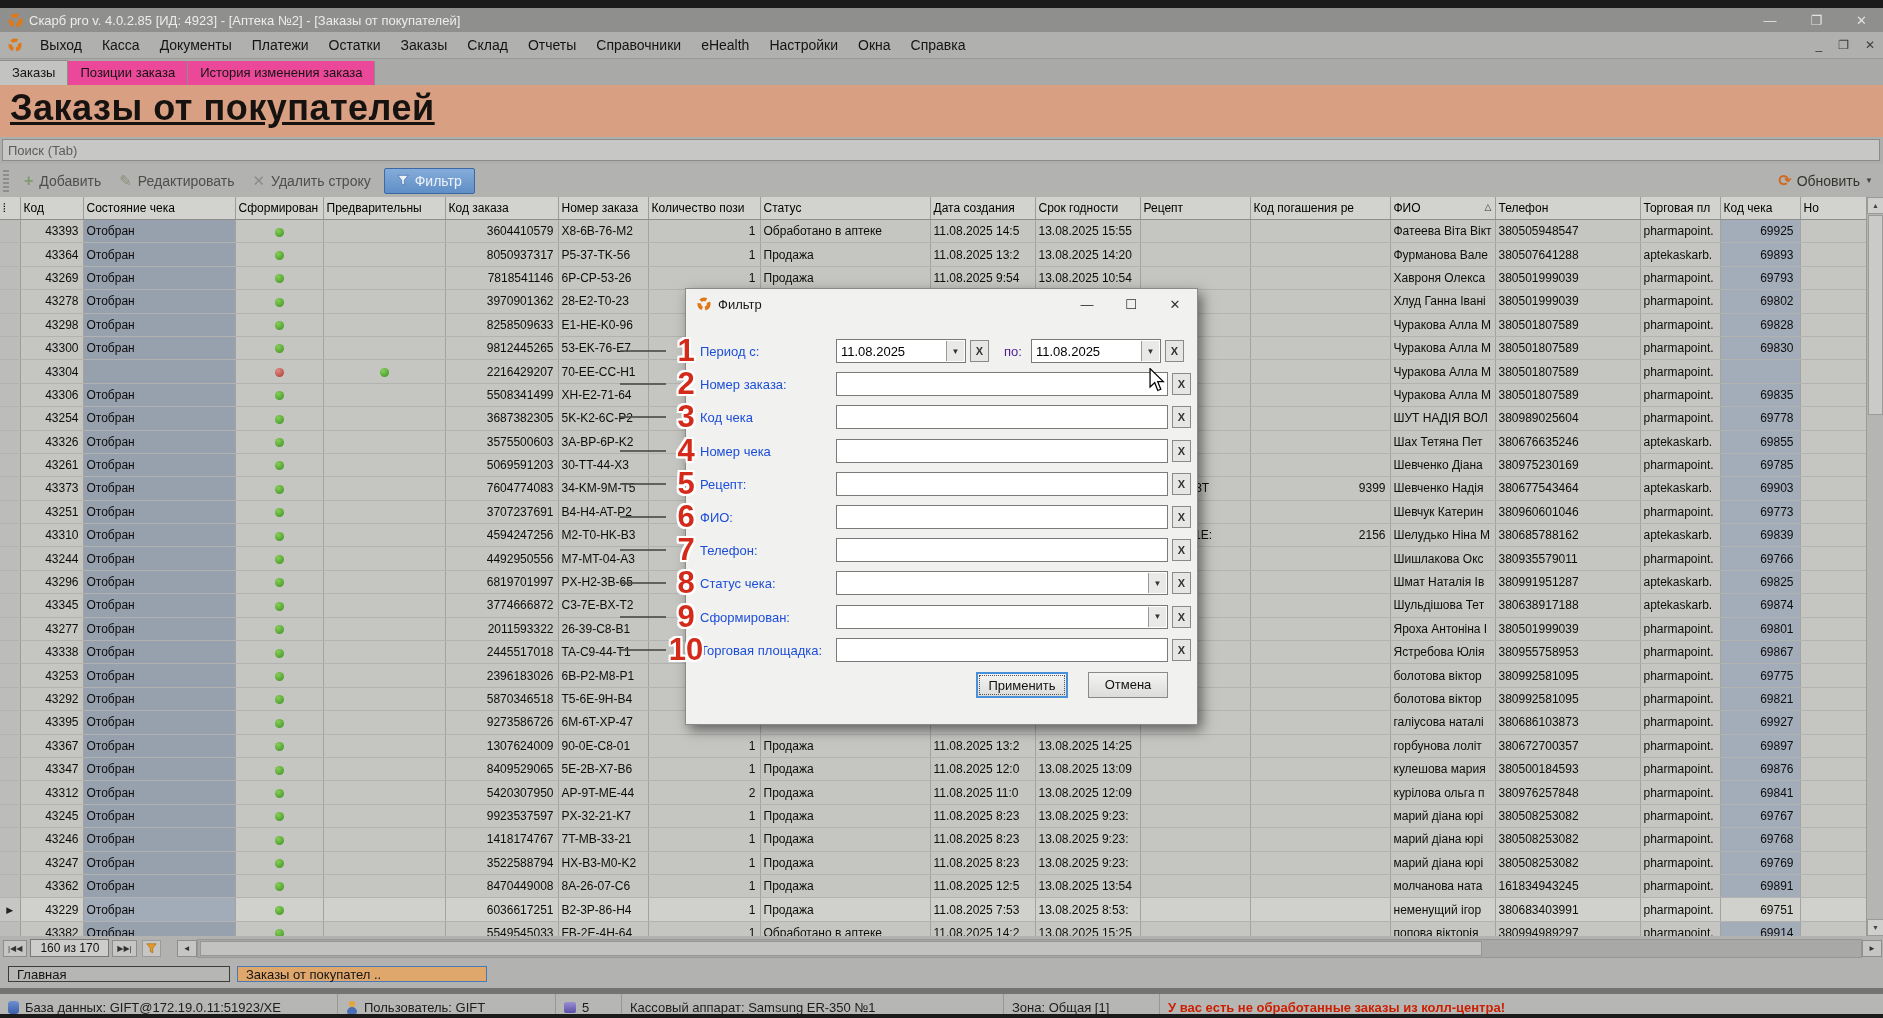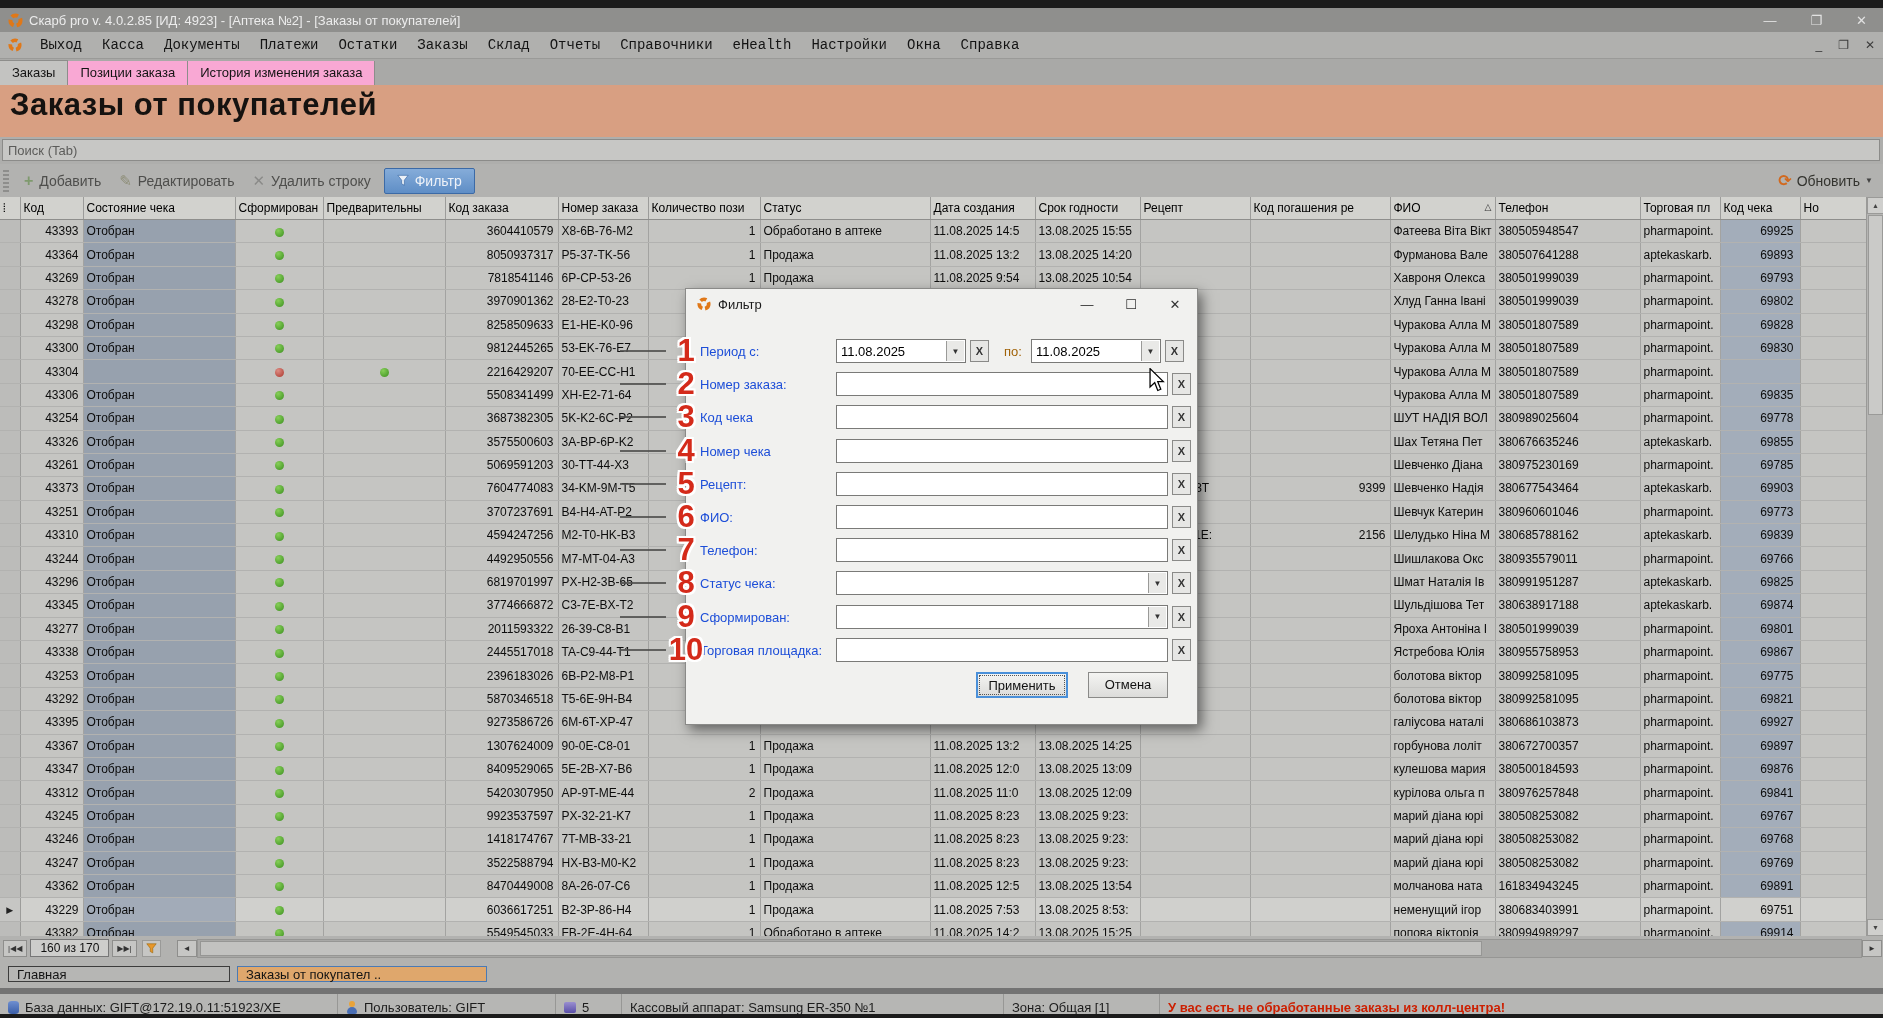--- a/index.html
+++ b/index.html
@@ -16,25 +16,25 @@
   .win-controls span{cursor:default;}
 
   .menubar{position:absolute;left:0;top:32px;width:100%;height:26px;background:#b0b0ae;
     display:flex;align-items:center;font-size:14px;color:#141414;border-bottom:1px solid #9a9a98;}
   .menubar .logo{margin:0 8px 0 8px;}
   .menu-item{padding:3px 10px;cursor:default;}
   .mdi-controls{position:absolute;right:8px;top:0;height:26px;display:flex;gap:16px;align-items:center;
     color:#3c3c3c;font-size:12px;}
 
   .tabbar{position:absolute;left:0;top:59px;width:100%;height:26px;background:#a9a9a7;display:flex;align-items:flex-end;}
-  .tab{padding:4px 12px 5px 12px;font-size:13px;color:#141414;background:#f9a8d4;border-right:1px solid #8d8d8b;cursor:default;}
+  .tab{padding:4px 12px 5px 12px;font-size:13px;color:#141414;background:#ec4899;border-right:1px solid #8d8d8b;cursor:default;}
   .tab.active{background:#c3c3c1;border-top:1px solid #8d8d8b;}
 
   .titleband{position:absolute;left:0;top:85px;width:100%;height:52px;background:var(--title-band,#d89f82);}
-  .titleband h1{margin:2px 0 7px 10px;font-size:31px;font-weight:bold;color:#151210;letter-spacing:.5px;}
+  .titleband h1{margin:2px 0 7px 10px;font-size:36px;font-weight:bold;color:#151210;letter-spacing:.5px;text-decoration:underline;}
 
   .searchbar{position:absolute;left:2px;top:139px;width:1878px;height:22px;background:#c7c7c5;
     border:1px solid #8b8b89;display:flex;align-items:center;font-size:13px;color:#5c5c5a;padding-left:5px;box-sizing:border-box;}
 
   .toolbar{position:absolute;left:0;top:164px;width:100%;height:33px;background:#b2b2b0;display:flex;align-items:center;}
   .tb-handle{width:6px;height:22px;margin:0 6px 0 3px;background:repeating-linear-gradient(#8e8e8c 0 2px,transparent 2px 4px);}
   .tb-btn{display:flex;align-items:center;gap:6px;font-size:14px;color:#4e4e4c;padding:4px 9px;cursor:default;}
   .tb-btn .g{font-weight:bold;}
   .tb-btn.filter{background:linear-gradient(#85acd9,#5f8ec6);border:1px solid #3c6aa6;border-radius:2px;
     color:#eef2f8;margin-left:4px;padding:4px 12px;}
@@ -106,21 +106,21 @@
   .dlg-controls{position:absolute;right:0;top:0;height:30px;display:flex;align-items:center;}
   .dlg-controls span{width:44px;text-align:center;font-size:13px;color:#333;cursor:default;}
   .dlg-row{position:absolute;left:0;height:26px;width:100%;}
   .dlg-label{position:absolute;left:14px;top:5px;font-size:13px;color:#1d4ed8;white-space:nowrap;}
   .dlg-input{position:absolute;top:0;height:24px;background:#fff;border:1px solid #7a7a78;box-sizing:border-box;
     font-size:13px;color:#000;display:flex;align-items:center;padding-left:4px;}
   .combo-arrow{position:absolute;right:1px;top:1px;bottom:1px;width:17px;background:#e9e9e7;border-left:1px solid #9a9a98;
     font-size:8px;color:#333;display:flex;align-items:center;justify-content:center;}
   .clear-btn{position:absolute;top:1px;width:19px;height:22px;background:#e6e6e4;border:1px solid #8a8a88;box-sizing:border-box;
     font-size:11px;font-weight:bold;color:#333;text-align:center;line-height:20px;cursor:default;}
-  .dlg-sublabel{position:absolute;top:5px;font-size:13px;color:#a16207;}
+  .dlg-sublabel{position:absolute;top:5px;font-size:13px;color:#4c1d95;}
   .dlg-buttons{position:absolute;left:0;top:383px;width:100%;height:30px;}
   .btn{position:absolute;height:26px;background:linear-gradient(#f4f4f2,#dcdcda);border:1px solid #8a8a88;
     font-size:13px;color:#111;text-align:center;line-height:24px;cursor:default;box-sizing:border-box;}
   .btn.apply{left:290px;width:92px;border:2px solid #4a90d9;outline:1px dotted #555;outline-offset:-4px;}
   .btn.cancel{left:402px;width:80px;}
 
   
   .ann-num{position:absolute;width:56px;text-align:center;font-size:31px;font-weight:bold;color:var(--annotation,#d42a1a);
     z-index:110;line-height:36px;
     text-shadow:-2px -2px 0 #fff,2px -2px 0 #fff,-2px 2px 0 #fff,2px 2px 0 #fff,0 -2px 0 #fff,0 2px 0 #fff,-2px 0 0 #fff,2px 0 0 #fff;}
@@ -149,21 +149,21 @@
       <span>✕</span>
     </span>
   </div>
 
   <div class="menubar">
     <span class="logo">
       <svg width="14" height="14" viewBox="0 0 16 16">
           <circle cx="8" cy="8" r="5.4" fill="none" stroke="#e07818" stroke-width="4.2" stroke-dasharray="7 3.3"></circle>
         </svg>
     </span>
-    <span id="menu-items" style="display:flex;font-family:Liberation Mono, monospace;">
+    <span id="menu-items" style="display:flex;">
         <span class="menu-item">Выход</span>
         <span class="menu-item">Касса</span>
         <span class="menu-item">Документы</span>
         <span class="menu-item">Платежи</span>
         <span class="menu-item">Остатки</span>
         <span class="menu-item">Заказы</span>
         <span class="menu-item">Склад</span>
         <span class="menu-item">Отчеты</span>
         <span class="menu-item">Справочники</span>
         <span class="menu-item">eHealth</span>

